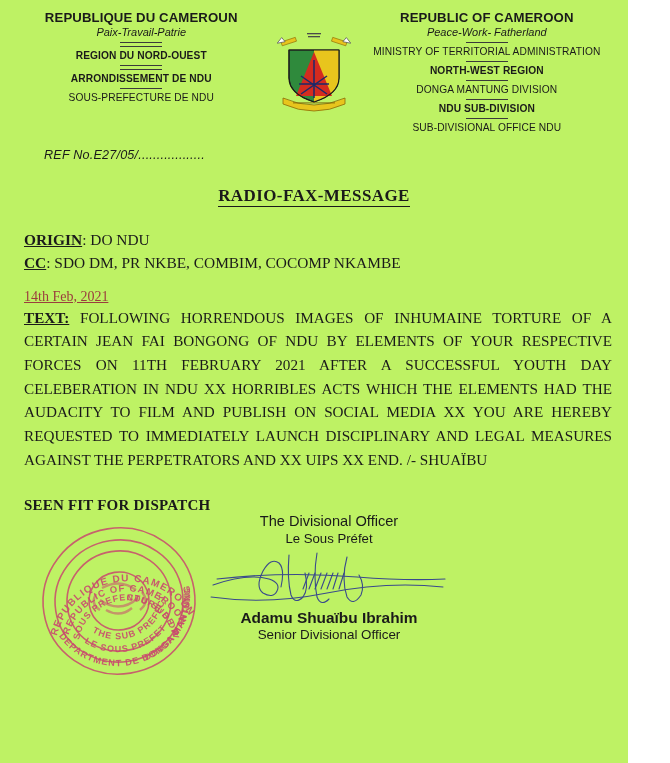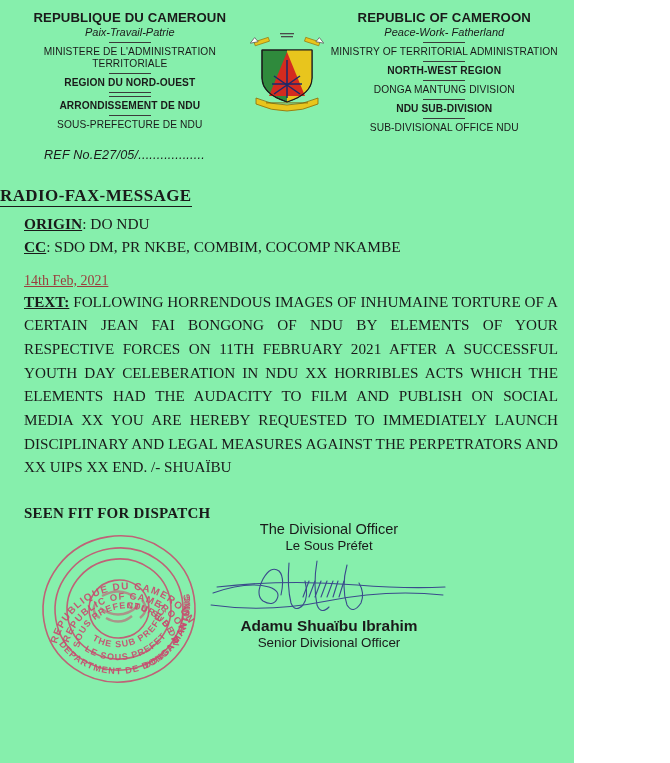--- a/index.html
+++ b/index.html
@@ -11,23 +11,23 @@
     width: 670px;
     height: 763px;
     position: relative;
     font-family: "Liberation Serif", serif;
     color: #1a1a1a;
     overflow: hidden;
   }
 
   .page {
     position: relative;
-    width: 574px;
+    width: 628px;
     height: 763px;
-    background: #86efac;
+    background: #bef264;
     box-sizing: border-box;
   }
 
   
   .letterhead {
     display: flex;
     flex-direction: row;
     align-items: flex-start;
     justify-content: space-between;
     padding: 10px 14px 0 14px;
@@ -78,33 +78,34 @@
   .ref {
     margin: 14px 0 0 44px;
     font-family: "Liberation Sans", sans-serif;
     font-style: italic;
     font-size: 12.6px;
     letter-spacing: 0.2px;
   }
 
   
   .doc-title {
+    text-align: center;
     margin-top: 24px;
     font-size: 17px;
     font-weight: bold;
     letter-spacing: 0.4px;
   }
   .doc-title span {
     border-bottom: 1.6px solid #1a1a1a;
     padding-bottom: 1px;
   }
 
   
   .addr {
-    margin: 6px 24px 0 24px;
+    margin: 22px 24px 0 24px;
     font-size: 15.4px;
     line-height: 1.52;
   }
   .addr .lbl {
     font-weight: bold;
     text-decoration: underline;
     text-underline-offset: 1px;
   }
 
   
@@ -182,21 +183,20 @@
 <body>
 
 <div class="page">
 
   <div class="letterhead">
 
     <div class="head-col">
       <div class="ln country">REPUBLIQUE DU CAMEROUN</div>
       <div class="ln motto">Paix-Travail-Patrie</div>
       <div class="rule"></div>
-      <div class="ln entry">MINISTERE DE L'ADMINISTRATION TERRITORIALE</div>
       <div class="rule"></div>
       <div class="ln entry b">REGION DU NORD-OUEST</div>
       <div class="rule"></div>
       <div class="rule"></div>
       <div class="ln entry b">ARRONDISSEMENT DE NDU</div>
       <div class="rule"></div>
       <div class="ln entry">SOUS-PREFECTURE DE NDU</div>
     </div>
 
     <div class="emblem-wrap">

